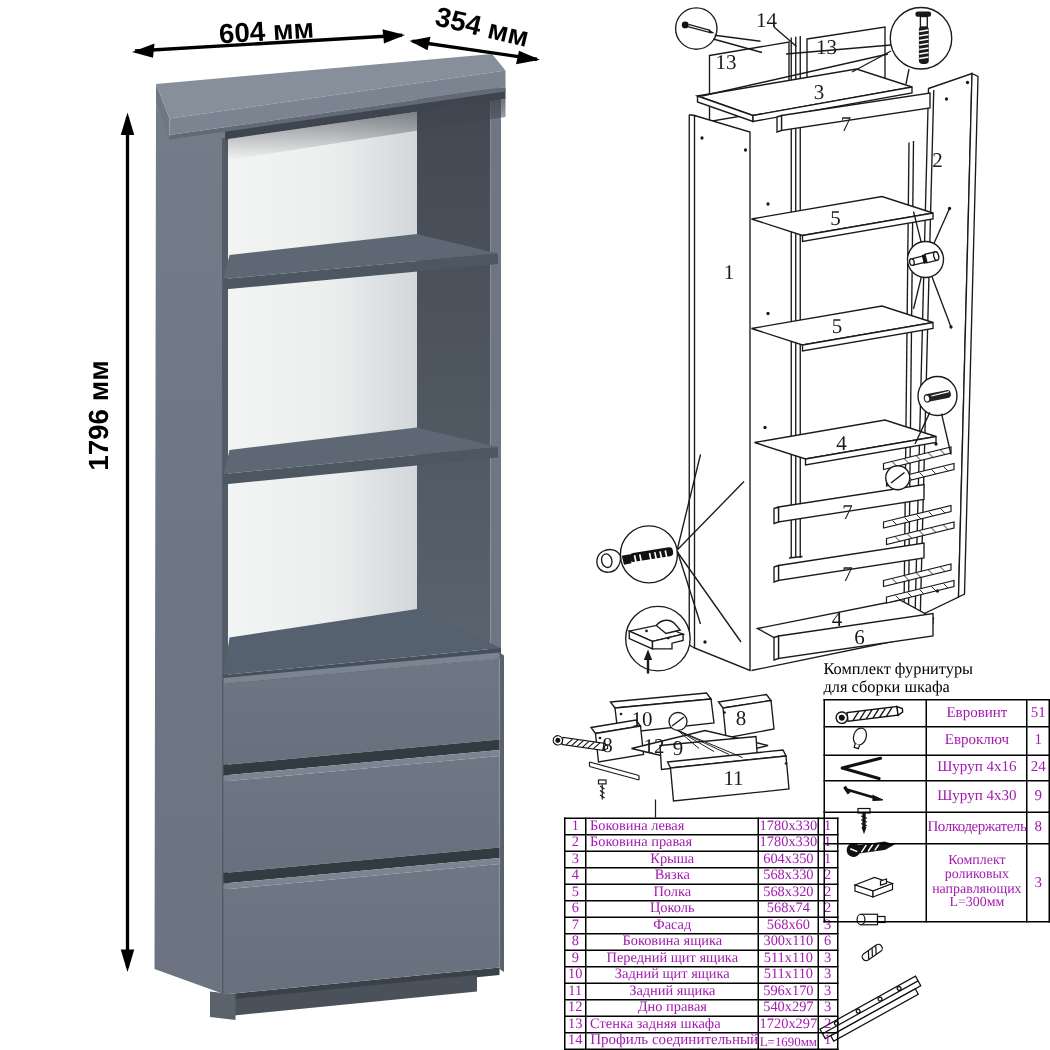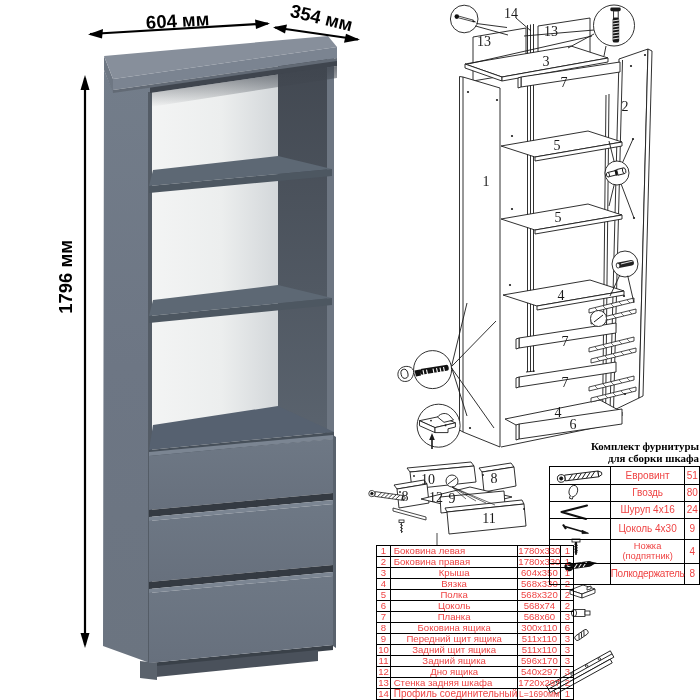--- a/index.html
+++ b/index.html
@@ -1,26 +1,26 @@
 <!DOCTYPE html>
 <html><head>
 <meta charset="utf-8">
 <style>
 html,body{margin:0;padding:0;}
 body{width:700px;height:700px;background:#fff;position:relative;overflow:hidden;
      font-family:"Liberation Sans", sans-serif;}
 #stage{position:absolute;left:0;top:0;width:700px;height:700px;}
-table{border-collapse:collapse;font-family:Liberation Sans, sans-serif;color:#ef4444;}
+table{border-collapse:collapse;font-family:Liberation Serif, serif;color:#a21caf;}
 td{border:1px solid #000;padding:0;line-height:1;}
 #parts{position:absolute;left:376px;top:545px;}
 #parts td{font-size:9.6px;height:10px;}
 #hw{position:absolute;left:549px;top:466px;}
 #hw td{font-size:10px;text-align:center;}
-#hwtitle{position:absolute;left:549px;top:440px;width:150px;text-align:right;
-  font-family:"Liberation Serif", serif;font-size:10.9px;font-weight:bold;line-height:1.1;}
+#hwtitle{position:absolute;left:549px;top:440px;width:150px;text-align:left;
+  font-family:"Liberation Serif", serif;font-size:10.9px;font-weight:normal;line-height:1.1;}
 .num{text-align:center;}
 </style>
 </head>
 <body>
 <svg id="stage" viewBox="0 0 700 700">
 
 <defs>
 <linearGradient id="gBack" x1="0" y1="0" x2="1" y2="0">
   <stop offset="0" stop-color="#f3f4f4"></stop>
         <stop offset="0.55" stop-color="#eceeee"></stop>
@@ -464,21 +464,21 @@
           <td class="num">2</td>
         </tr>
 <tr>
           <td class="num">6</td>
           <td class="num">Цоколь</td>
           <td class="num">568х74</td>
           <td class="num">2</td>
         </tr>
 <tr>
           <td class="num">7</td>
-          <td class="num">Планка</td>
+          <td class="num">Фасад</td>
           <td class="num">568х60</td>
           <td class="num">3</td>
         </tr>
 <tr>
           <td class="num">8</td>
           <td class="num">Боковина ящика</td>
           <td class="num">300х110</td>
           <td class="num">6</td>
         </tr>
 <tr>
@@ -494,21 +494,21 @@
           <td class="num">3</td>
         </tr>
 <tr>
           <td class="num">11</td>
           <td class="num">Задний ящика</td>
           <td class="num">596х170</td>
           <td class="num">3</td>
         </tr>
 <tr>
           <td class="num">12</td>
-          <td class="num">Дно ящика</td>
+          <td class="num">Дно правая</td>
           <td class="num">540х297</td>
           <td class="num">3</td>
         </tr>
 <tr>
           <td class="num">13</td>
           <td>&nbsp;Стенка задняя шкафа</td>
           <td class="num">1720х297</td>
           <td class="num">2</td>
         </tr>
 <tr>
@@ -521,40 +521,40 @@
     </table>
 </div>
 <div id="hw">
 <table>
 <tbody>
         <tr style="height:18px">
           <td style="width:71px"></td>
           <td style="width:60px">Евровинт</td>
           <td style="width:14px">51</td>
         </tr>
-<tr style="height:17px">
+<tr style="height:19px">
           <td></td>
-          <td>Гвоздь</td>
-          <td>80</td>
+          <td>Евроключ</td>
+          <td>1</td>
         </tr>
 <tr style="height:17px">
           <td></td>
           <td>Шуруп 4х16</td>
           <td>24</td>
         </tr>
 <tr style="height:21px">
           <td></td>
-          <td>Цоколь 4х30</td>
+          <td>Шуруп 4х30</td>
           <td>9</td>
-        </tr>
-<tr style="height:24px">
-          <td></td>
-          <td style="font-size:9.3px">Ножка<br>(подпятник)</td>
-          <td>4</td>
         </tr>
 <tr style="height:21px">
           <td></td>
           <td style="font-size:10px;letter-spacing:-0.3px">Полкодержатель</td>
           <td>8</td>
         </tr>
+<tr style="height:52px">
+          <td></td>
+          <td style="font-size:9.3px">Комплект<br>роликовых<br>направляющих<br>L=300мм</td>
+          <td>3</td>
+        </tr>
 </tbody>
     </table>
 </div>
 
 </body></html>

